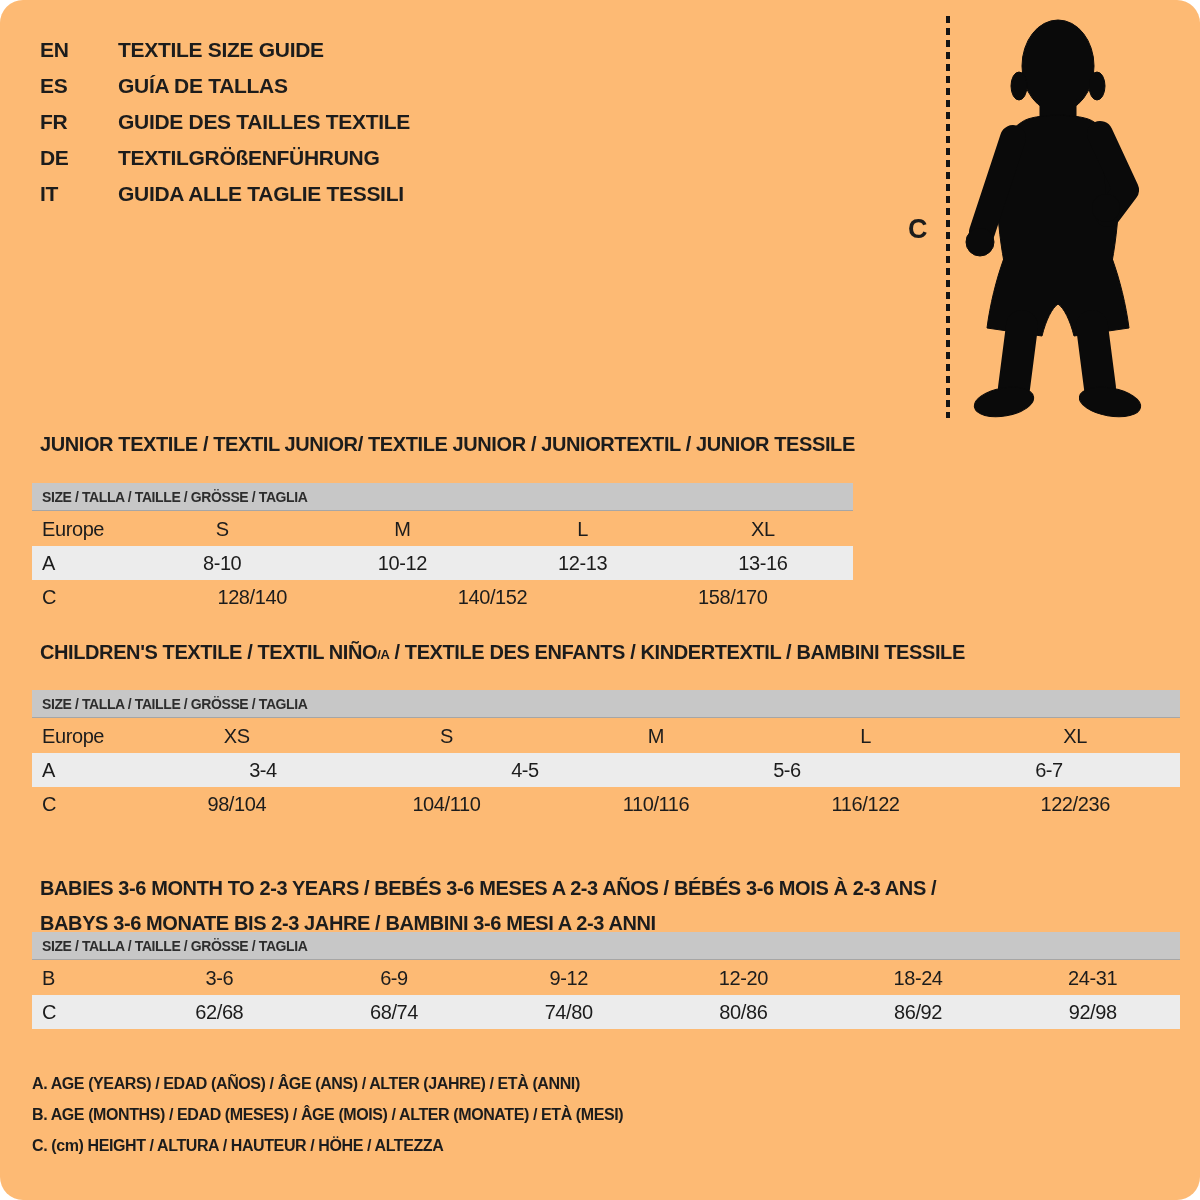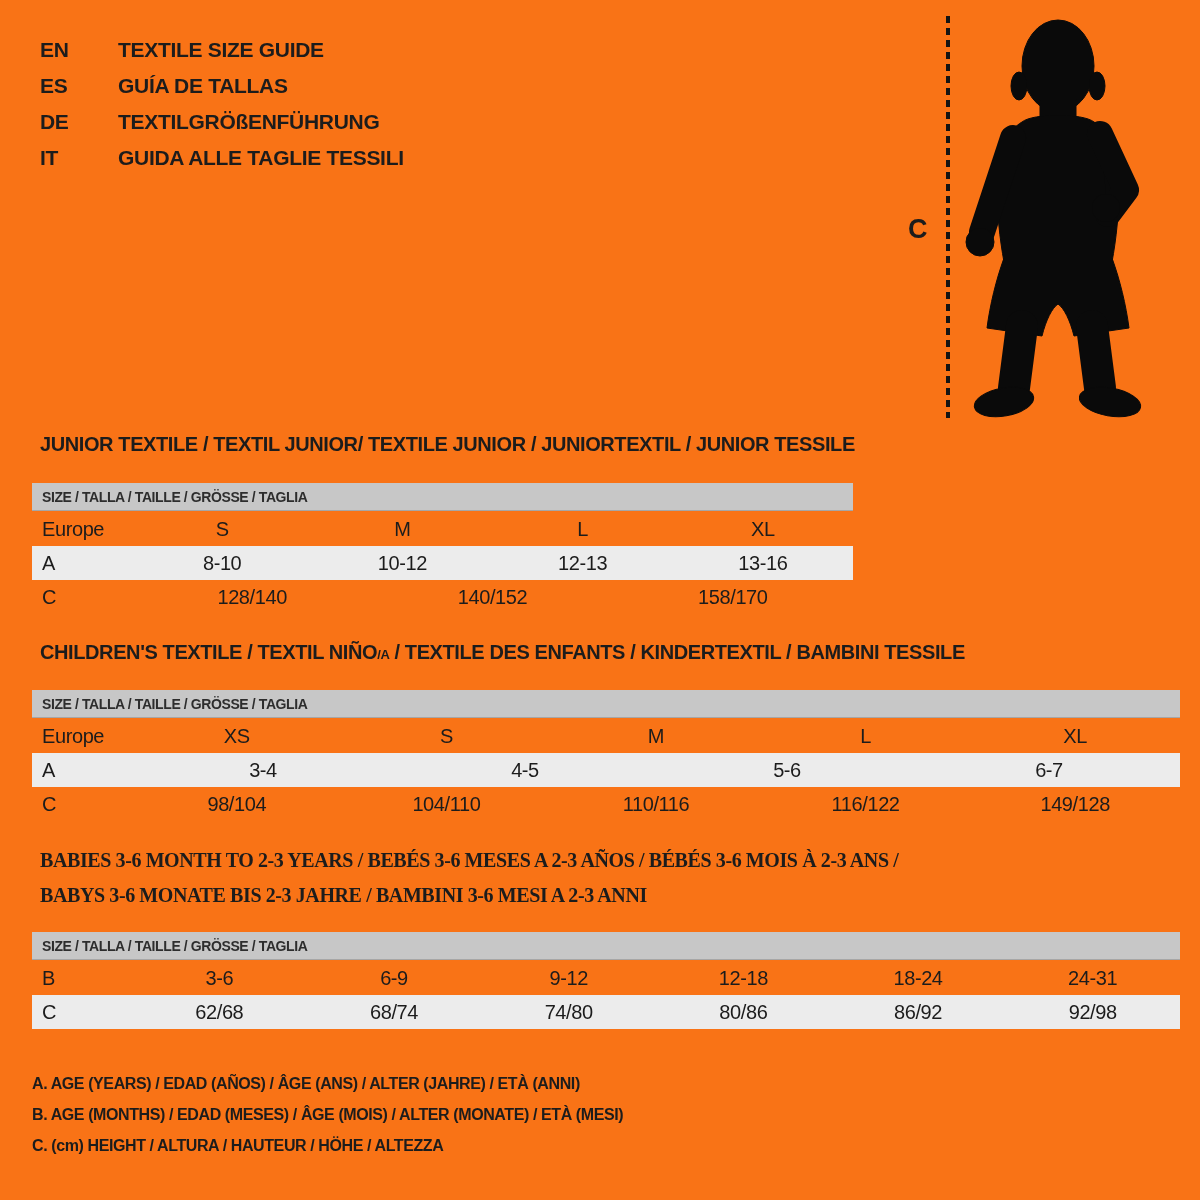--- a/index.html
+++ b/index.html
@@ -1,18 +1,18 @@
 <!DOCTYPE html>
 <html><head>
 <meta charset="utf-8">
 <style>
   html,body { margin:0; padding:0; background:#fff; }
   .page {
-    position:relative; width:1200px; height:1200px; background:#f97316;
-    font-family:"Liberation Sans", sans-serif; color:#1c1c1c; overflow:hidden;
+    position:relative; width:1200px; height:1200px; background:#fdba74;
+    font-family:"Liberation Sans", sans-serif; color:#1c1c1c; overflow:hidden;border-radius:23px;
     --bar-bg:#c7c7c7; --bar-edge:#a6a6a6; --stripe:#ececec; --ink:#1c1c1c; --sil:#0a0a0a;
   }
 
   
   .lang-list { position:absolute; left:40px; top:32px; }
   .lang-row { display:flex; height:36px; line-height:36px;
               font-weight:700; font-size:21px; letter-spacing:-0.3px; color:var(--ink); }
   .lang-code { width:78px; }
 
   
@@ -20,21 +20,21 @@
     background:repeating-linear-gradient(to bottom, #141414 0px, #141414 7px, transparent 7px, transparent 12px); }
   .measure-label { position:absolute; left:908px; top:214px; font-size:27px; font-weight:700; color:var(--ink); }
   .toddler { position:absolute; left:958px; top:10px; }
   .toddler * { fill:var(--sil); stroke:var(--sil); }
 
   
   .sec-title { position:absolute; font-weight:700; font-size:20px; letter-spacing:-0.4px;
                line-height:33px; white-space:nowrap; color:var(--ink); }
   #sec0-title { left:40px; top:428px; }
   #sec1-title { left:40px; top:636px; }
-  #sec2-title { left:40px; top:844px;font-family:Liberation Serif, serif; }
+  #sec2-title { left:40px; top:872px; }
   .sub { font-size:13px; font-weight:700; }
 
   
   .bar { position:absolute; height:28px; line-height:28px; background:var(--bar-bg);
          border-bottom:1px solid var(--bar-edge); box-sizing:border-box; padding-left:10px;
          font-weight:700; font-size:14px; letter-spacing:-0.4px; color:#2d2d2d; white-space:nowrap; overflow:hidden; }
   #sec0-bar { left:32px; top:483px; width:821px; }
   #sec1-bar { left:32px; top:690px; width:1148px; }
   #sec2-bar { left:32px; top:932px; width:1148px; }
 
@@ -58,20 +58,24 @@
 <div class="page" style="--bar-bg: #c7c7c7; --bar-edge: #a6a6a6; --stripe: #ececec; --ink: #1c1c1c; --sil: #0a0a0a;">
 
   <div class="lang-list" id="langList">
       <div class="lang-row">
         <span class="lang-code">EN</span>
         <span class="lang-label">TEXTILE SIZE GUIDE</span>
       </div>
       <div class="lang-row">
         <span class="lang-code">ES</span>
         <span class="lang-label">GUÍA DE TALLAS</span>
+      </div>
+      <div class="lang-row">
+        <span class="lang-code">FR</span>
+        <span class="lang-label">GUIDE DES TAILLES TEXTILE</span>
       </div>
       <div class="lang-row">
         <span class="lang-code">DE</span>
         <span class="lang-label">TEXTILGRÖßENFÜHRUNG</span>
       </div>
       <div class="lang-row">
         <span class="lang-code">IT</span>
         <span class="lang-label">GUIDA ALLE TAGLIE TESSILI</span>
       </div>
     </div>
@@ -144,33 +148,33 @@
         <span class="rcell">4-5</span>
         <span class="rcell">5-6</span>
         <span class="rcell">6-7</span>
       </div>
       <div class="trow">
         <span class="rlabel">C</span>
         <span class="rcell">98/104</span>
         <span class="rcell">104/110</span>
         <span class="rcell">110/116</span>
         <span class="rcell">116/122</span>
-        <span class="rcell">149/128</span>
+        <span class="rcell">122/236</span>
       </div>
     </div>
 
   <div class="sec-title" id="sec2-title"><span>BABIES 3-6 MONTH TO 2-3 YEARS / BEBÉS 3-6 MESES A 2-3 AÑOS / BÉBÉS 3-6 MOIS À 2-3 ANS /</span><span class="sub"></span><span></span><div>BABYS 3-6 MONATE BIS 2-3 JAHRE / BAMBINI 3-6 MESI A 2-3 ANNI</div></div>
   <div class="bar" id="sec2-bar"><span>SIZE / TALLA / TAILLE / GRÖSSE / TAGLIA</span></div>
   <div class="tbl" id="sec2-tbl">
       <div class="trow">
         <span class="rlabel">B</span>
         <span class="rcell">3-6</span>
         <span class="rcell">6-9</span>
         <span class="rcell">9-12</span>
-        <span class="rcell">12-18</span>
+        <span class="rcell">12-20</span>
         <span class="rcell">18-24</span>
         <span class="rcell">24-31</span>
       </div>
       <div class="trow stripe">
         <span class="rlabel">C</span>
         <span class="rcell">62/68</span>
         <span class="rcell">68/74</span>
         <span class="rcell">74/80</span>
         <span class="rcell">80/86</span>
         <span class="rcell">86/92</span>

